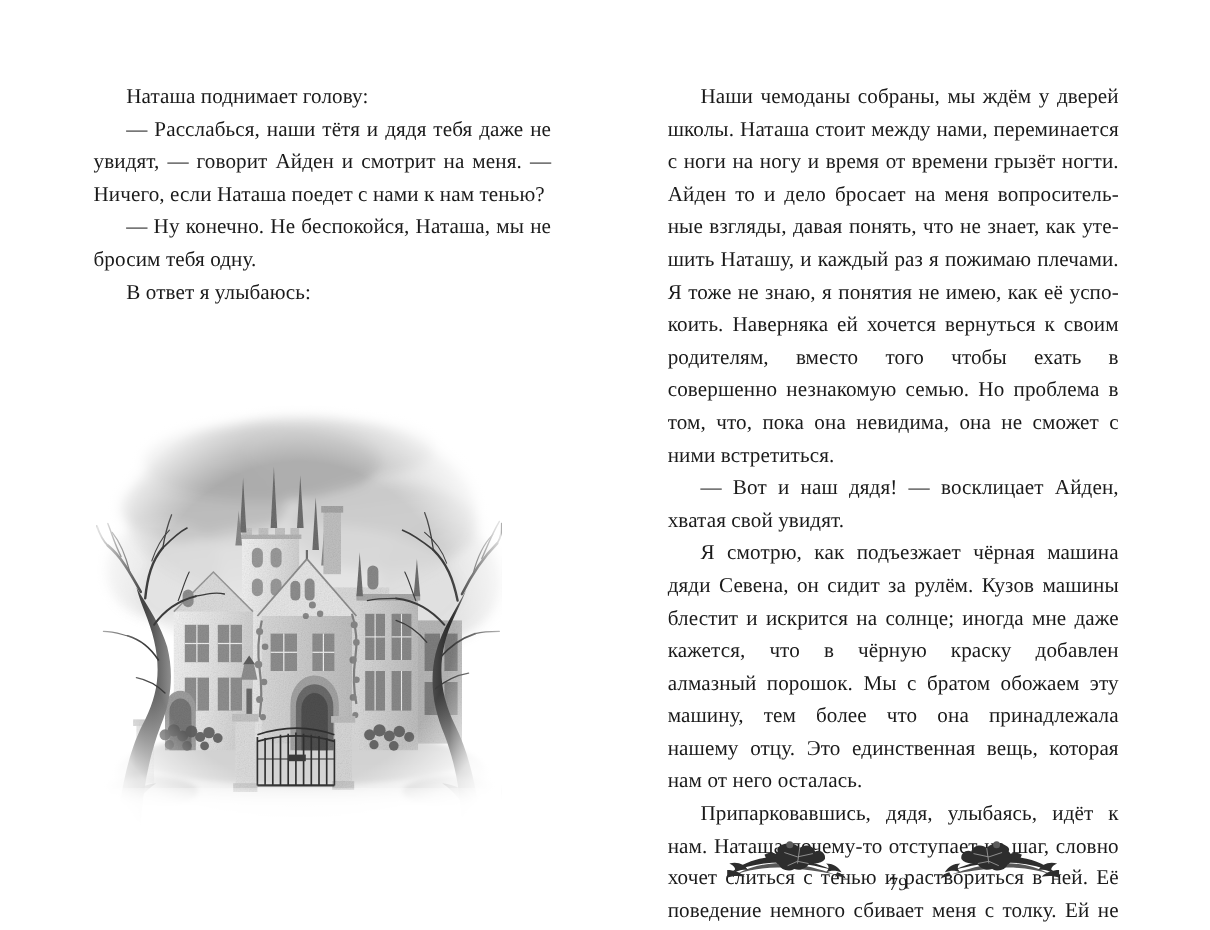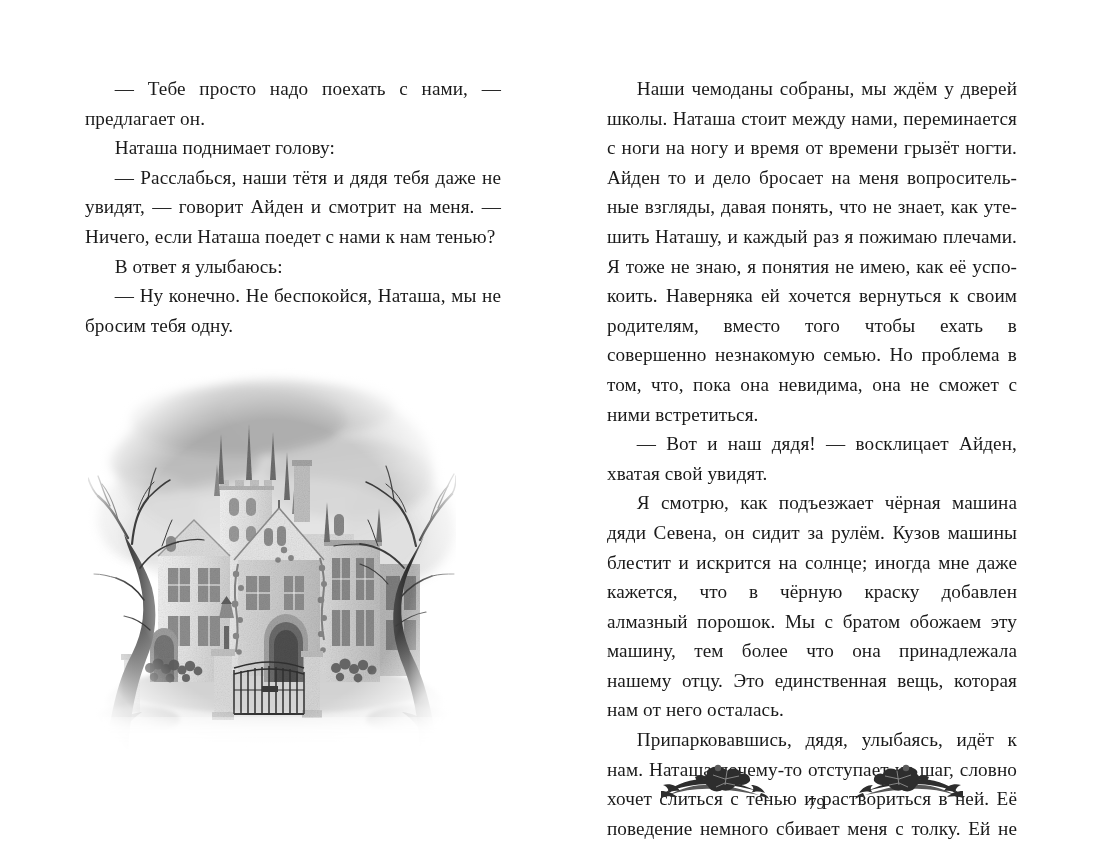--- a/index.html
+++ b/index.html
@@ -92,25 +92,24 @@
   .sr { position:absolute; width:1px; height:1px; overflow:hidden; clip:rect(0 0 0 0); }
 </style>
 </head>
 <body>
 
 <div class="page">
   <div class="spread">
 
     <div class="column left">
       <div class="col-text">
-        <p>— Тебе просто надо поехать с нами, — предла­гает он.</p>
         <p>Наташа поднимает голову:</p>
         <p>— Расслабься, наши тётя и дядя тебя даже не увидят, — говорит Айден и смотрит на меня. — Ничего, если Наташа поедет с нами к нам тенью?</p>
+        <p>— Ну конечно. Не беспокойся, Наташа, мы не бросим тебя одну.</p>
         <p>В ответ я улыбаюсь:</p>
-        <p>— Ну конечно. Не беспокойся, Наташа, мы не бросим тебя одну.</p>
       </div>
     </div>
 
     <div class="illustration-wrap">
       <span class="sr">Графитный рисунок: готический особняк за коваными воротами, обрамлённый голыми деревьями</span>
       <svg class="illustration" viewBox="0 0 368 382" preserveAspectRatio="xMidYMid meet" aria-hidden="true">
         <defs>
 
           <radialGradient id="vig" cx="50%" cy="52%" r="62%">
             <stop offset="0%" stop-color="#ffffff" stop-opacity="0"></stop>

